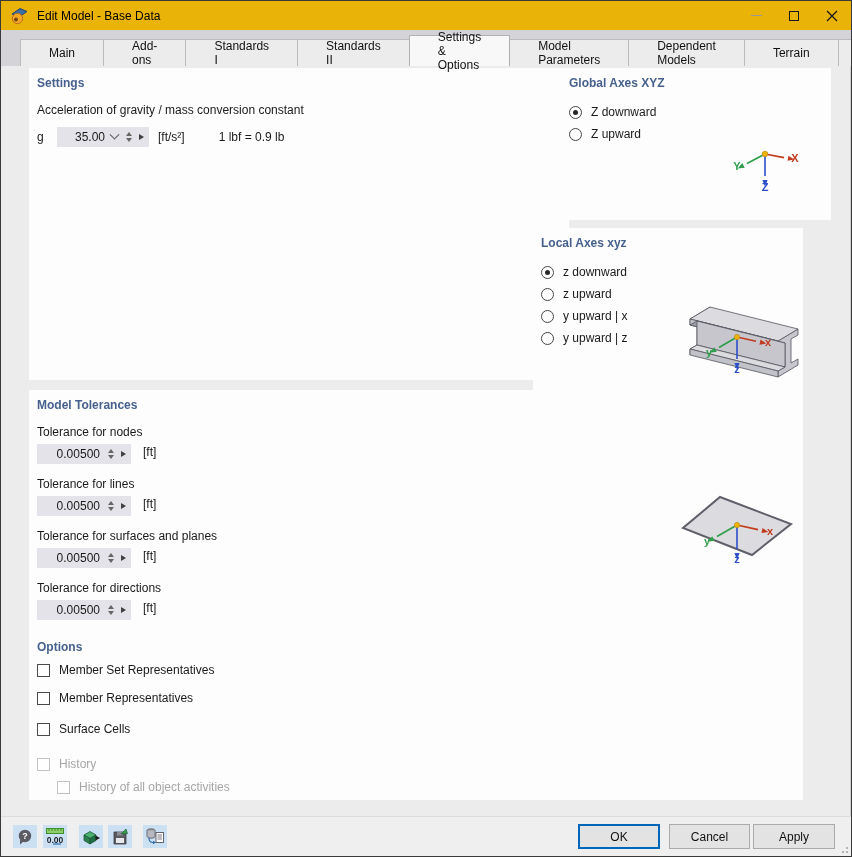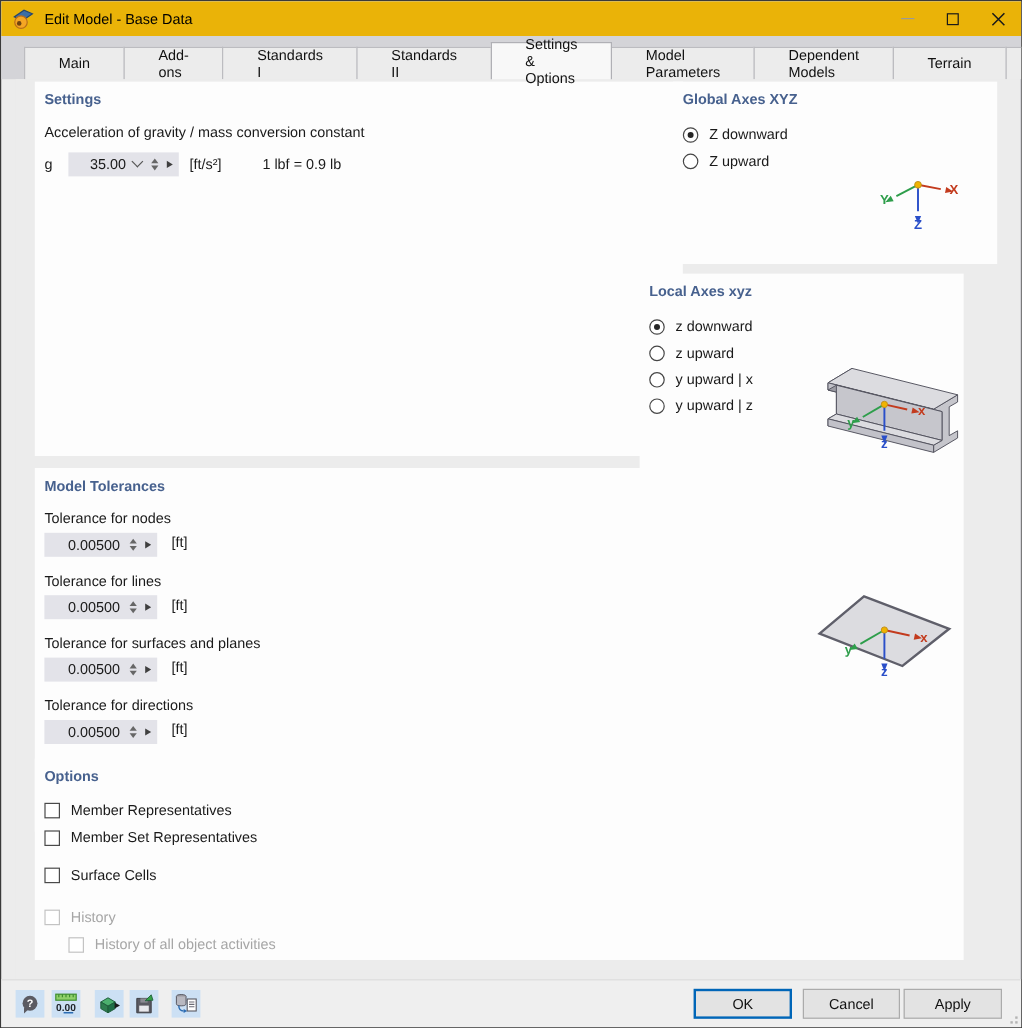--- a/index.html
+++ b/index.html
@@ -202,27 +202,27 @@
               </span>
             <span class="picker"></span>
           </span>
           <span class="unit">[ft]</span>
         </div>
       </div>
     </div>
 
     <div class="panel p-opt">
       <div class="sec-h">Options</div>
+      <div class="ckrow" style="margin-top:9px;">
+        <span class="ckbox"></span>
+        <span class="lbl">Member Set Representatives</span>
+      </div>
       <div class="ckrow" style="margin-top:14px;">
         <span class="ckbox"></span>
         <span class="lbl">Member Representatives</span>
-      </div>
-      <div class="ckrow" style="margin-top:9px;">
-        <span class="ckbox"></span>
-        <span class="lbl">Member Set Representatives</span>
       </div>
       <div class="ckrow" style="margin-top:17px;">
         <span class="ckbox"></span>
         <span class="lbl">Surface Cells</span>
       </div>
       <div class="ckrow disabled" style="margin-top:21px;">
         <span class="ckbox"></span>
         <span class="lbl">History</span>
       </div>
       <div class="ckrow disabled" style="margin-top:9px;margin-left:28px;">

